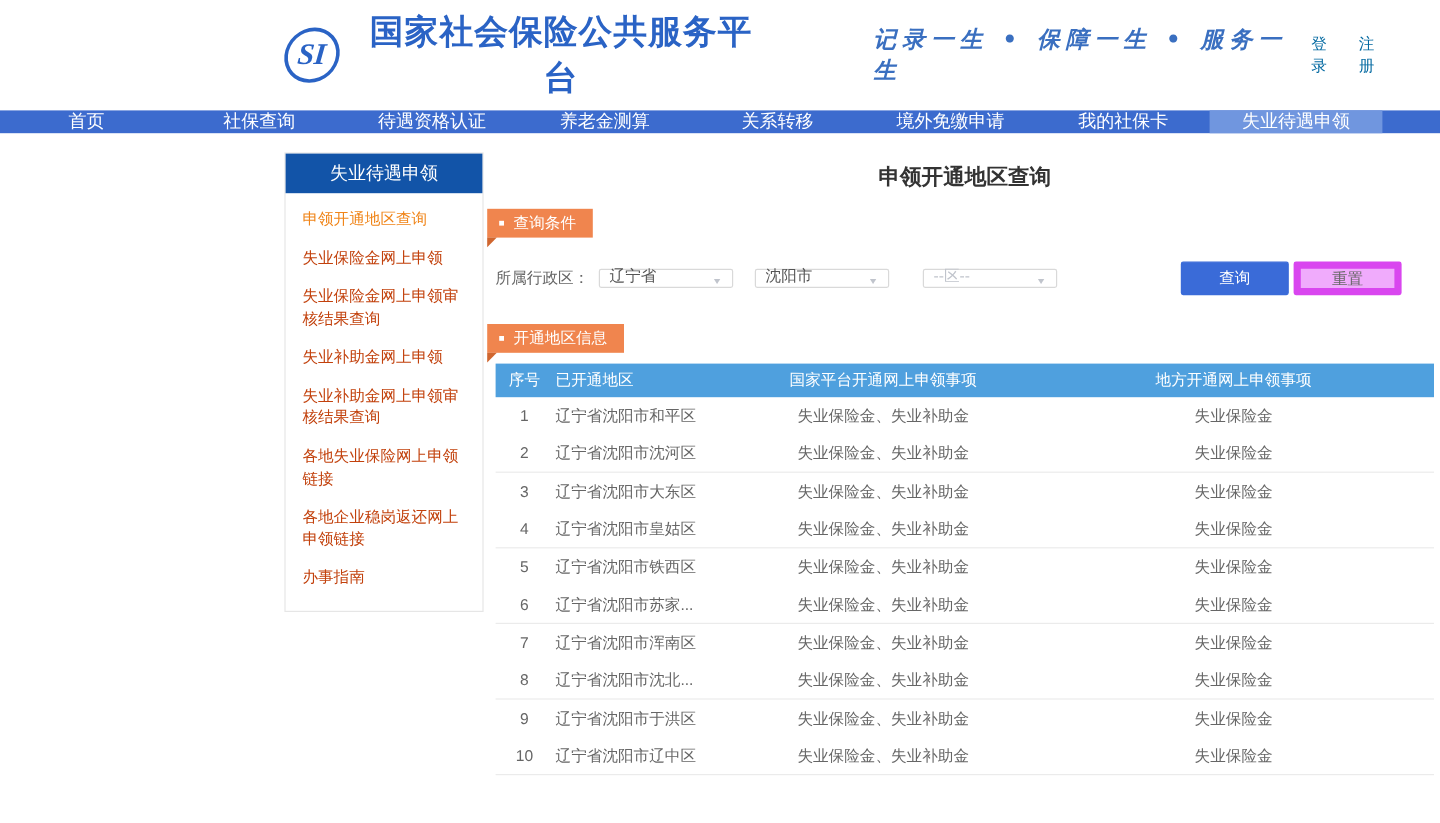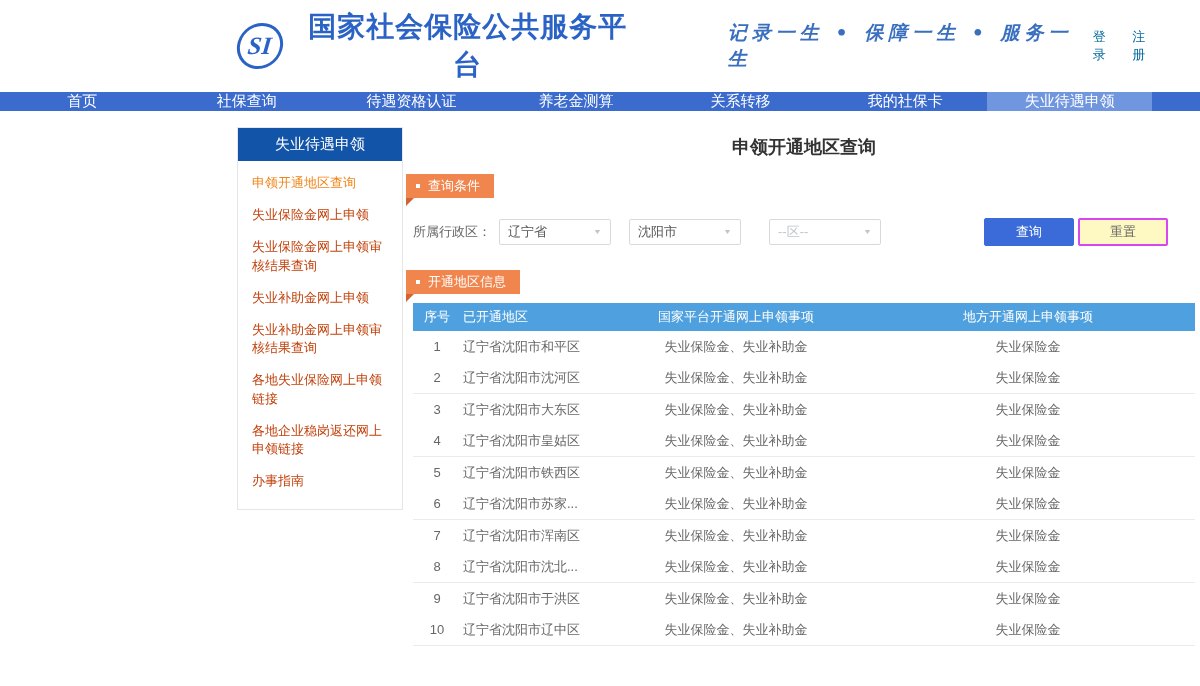--- a/index.html
+++ b/index.html
@@ -46,32 +46,32 @@
   .ribbon-row.second { margin-top:24px; }
   .ribbon { position:relative; display:inline-flex; align-items:center; height:24px;
     background:#F0854E; color:#fff; font-size:13px; padding:0 14px 0 10px; margin-left:-7px; }
   .ribbon .bullet { width:4px; height:4px; background:#fff; margin-right:8px; }
   .ribbon::after { content:""; position:absolute; top:100%; left:0; width:0; height:0;
     border-top:8px solid #D0662F; border-right:8px solid transparent; }
 
   
   .form-row { display:flex; align-items:center; margin-top:20px; }
   .form-label { font-size:13px; color:#666; margin-right:8px; white-space:nowrap; }
-  .select { width:112px; height:26px; border:1px solid #D9D9D9; border-radius:2px;
-    display:flex; align-items:center; padding:0 8px; font-size:13px; color:#555;
+  .select { width:112px; height:16px; border:1px solid #D9D9D9; border-radius:2px;
+    display:flex; align-items:flex-end; padding:0 8px; font-size:13px; color:#555;
     margin-right:18px; background:#fff; cursor:pointer; }
   .select .sel-text { flex:1; overflow:hidden; white-space:nowrap; }
   .select .arrow { color:#C0C4CC; font-size:9px; transform:scaleY(.8); }
   .select.placeholder .sel-text { color:#C0C4CC; }
   .select.district { margin-left:10px; }
   .btns { margin-left:auto; margin-right:27px; display:flex; gap:4px; }
   .btn { width:90px; height:28px; font-size:13px; border-radius:2px; cursor:pointer;
     font-family:inherit; }
   .btn-primary { background:#3A6BD8; color:#fff; border:1px solid #3A6BD8; }
-  .btn-plain { background:#fef9c3; color:#666; border:2px solid #d946ef; }
+  .btn-plain { background:#f0abfc; color:#666; border:6px solid #d946ef; }
 
   
   .table { margin-top:9px; }
   .thead, .trow { display:grid; grid-template-columns:48px 150px 250px 1fr; align-items:center; }
   .thead { height:28px; background:#4FA0DE; color:#fff; font-size:13px; }
   .thead span, .trow span { white-space:nowrap; overflow:hidden; }
   .col-no { text-align:center; }
   .col-region { text-align:left; padding-left:2px; }
   .col-nat, .col-loc { text-align:center; }
   .trow { height:31.5px; font-size:13px; color:#666; }
@@ -99,20 +99,21 @@
       <div class="nav-item">首页</div>
 
       <div class="nav-item">社保查询</div>
 
       <div class="nav-item">待遇资格认证</div>
 
       <div class="nav-item">养老金测算</div>
 
       <div class="nav-item">关系转移</div>
 
+      <div class="nav-item">境外免缴申请</div>
 
       <div class="nav-item">我的社保卡</div>
 
       <div class="nav-item active">失业待遇申领</div>
     </nav>
 
   <div class="content">
 
     <aside class="sidebar">
       <div class="sidebar-title">失业待遇申领</div>

